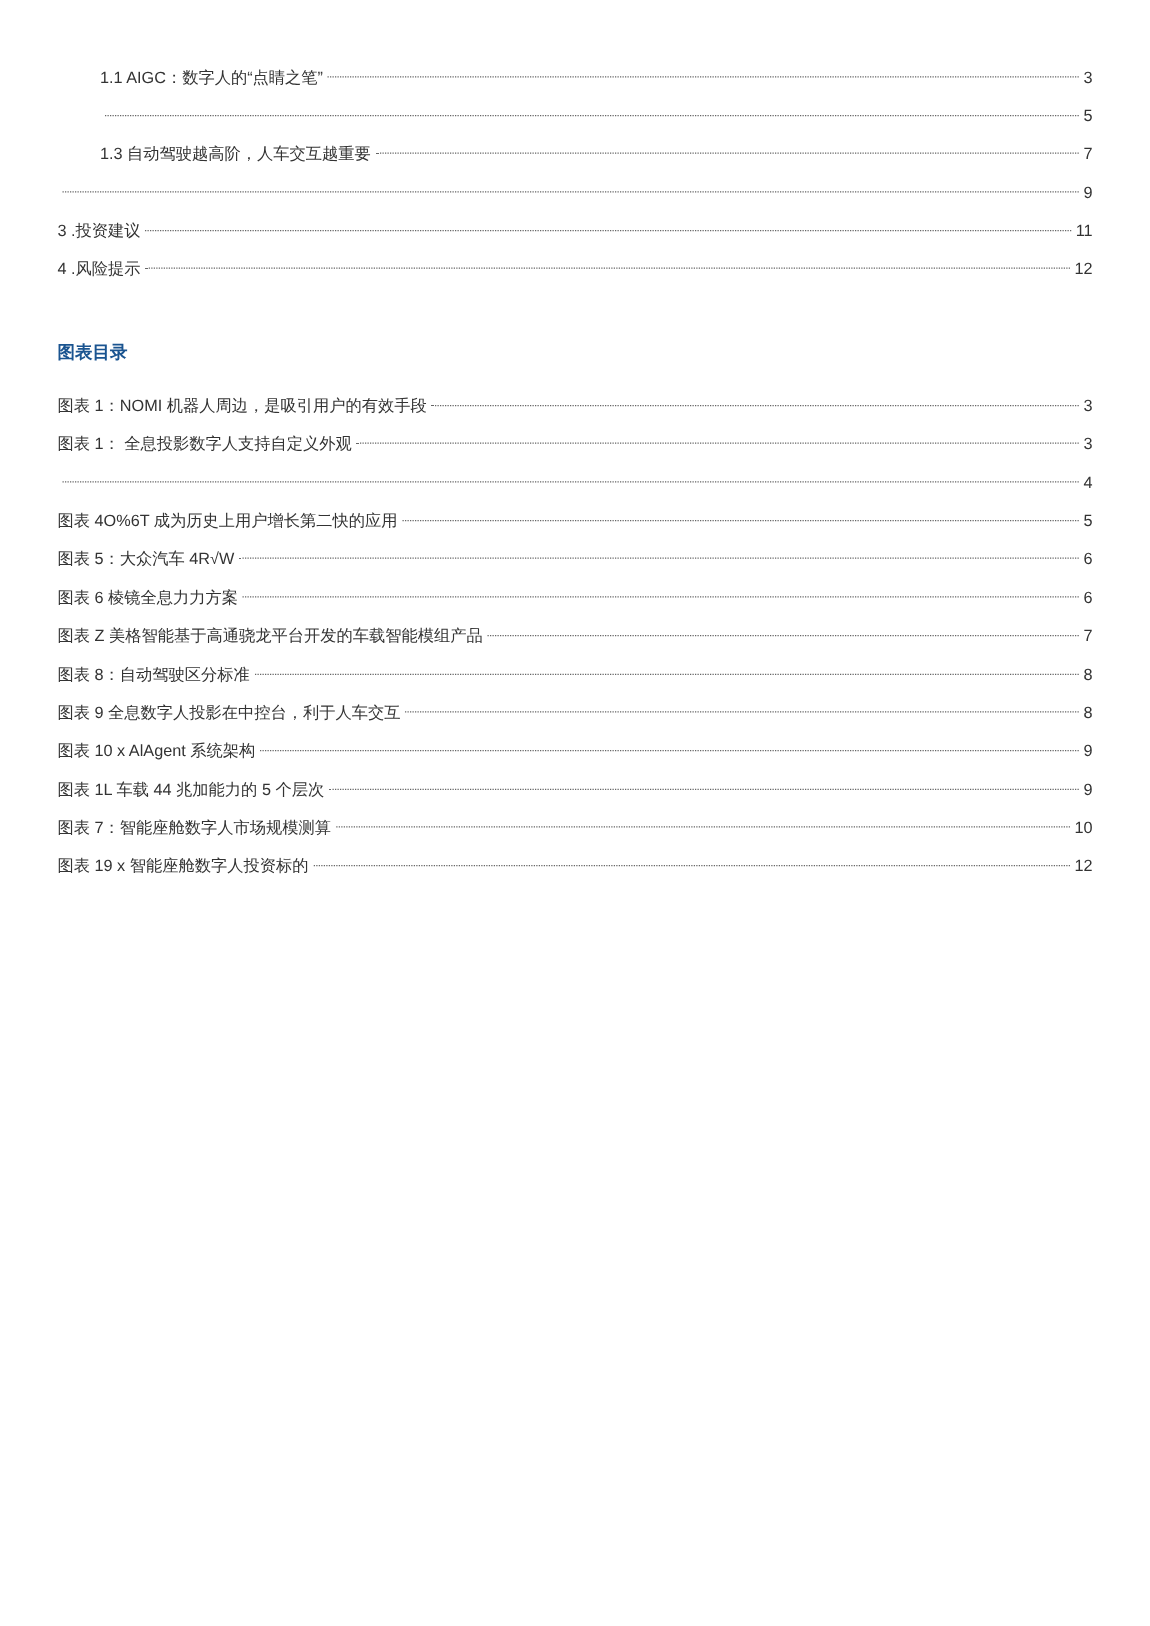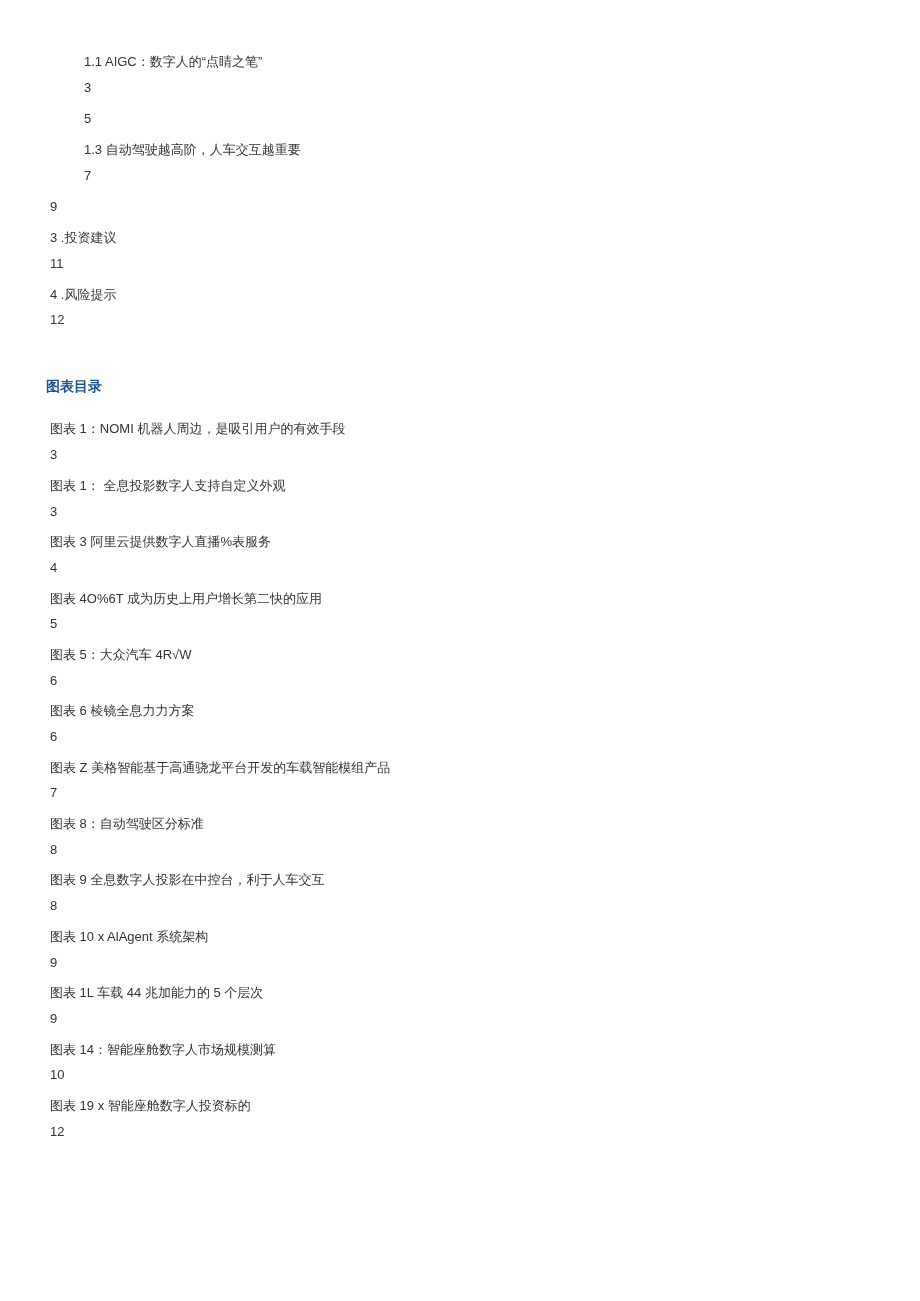--- a/index.html
+++ b/index.html
@@ -11,21 +11,20 @@
       background: #fff;
       width: 920px;
       box-sizing: border-box;
       line-height: 1.9;
     }
     .toc-entry {
       display: flex;
       align-items: baseline;
       margin-bottom: 6px;
       white-space: nowrap;
-      flex-direction: column;
     }
     .toc-text {
       flex-shrink: 0;
     }
     .toc-dots {
       flex: 1;
       border-bottom: 1.5px dotted #666;
       margin: 0 4px;
       position: relative;
       bottom: 4px;
@@ -87,21 +86,20 @@
       <span class="toc-text"><span class="italic">图表 1</span>：NOMI 机器人周边，是吸引用户的有效手段</span>
       <span class="toc-dots"></span>
       <span class="toc-page">3</span>
     </div>
     <div class="toc-entry indent-0">
       <span class="toc-text">图表 1： 全息投影数字人支持自定义外观</span>
       <span class="toc-dots"></span>
       <span class="toc-page">3</span>
     </div>
     <div class="toc-entry indent-0">
-      <span class="toc-text">图表 3 阿里云提供数字人直播%表服务</span>
       <span class="toc-dots"></span>
       <span class="toc-page">4</span>
     </div>
     <div class="toc-entry indent-0">
       <span class="toc-text">图表 4O%6T 成为历史上用户增长第二快的应用</span>
       <span class="toc-dots"></span>
       <span class="toc-page">5</span>
     </div>
     <div class="toc-entry indent-0">
       <span class="toc-text"><span class="italic">图表 5</span>：大众汽车 4R√W</span>
@@ -132,21 +130,21 @@
       <span class="toc-text"><span class="italic">图表 10 x AlAgent 系统架构</span></span>
       <span class="toc-dots"></span>
       <span class="toc-page">9</span>
     </div>
     <div class="toc-entry indent-0">
       <span class="toc-text"><span class="italic">图表 1L</span> 车载 44 兆加能力的 5 个层次</span>
       <span class="toc-dots"></span>
       <span class="toc-page">9</span>
     </div>
     <div class="toc-entry indent-0">
-      <span class="toc-text"><span class="italic">图表 14</span>：智能座舱数字人市场规模测算</span>
+      <span class="toc-text"><span class="italic">图表 7</span>：智能座舱数字人市场规模测算</span>
       <span class="toc-dots"></span>
       <span class="toc-page">10</span>
     </div>
     <div class="toc-entry indent-0">
       <span class="toc-text"><span class="italic">图表 19 x</span> 智能座舱数字人投资标的</span>
       <span class="toc-dots"></span>
       <span class="toc-page">12</span>
     </div>
   </div>
 

